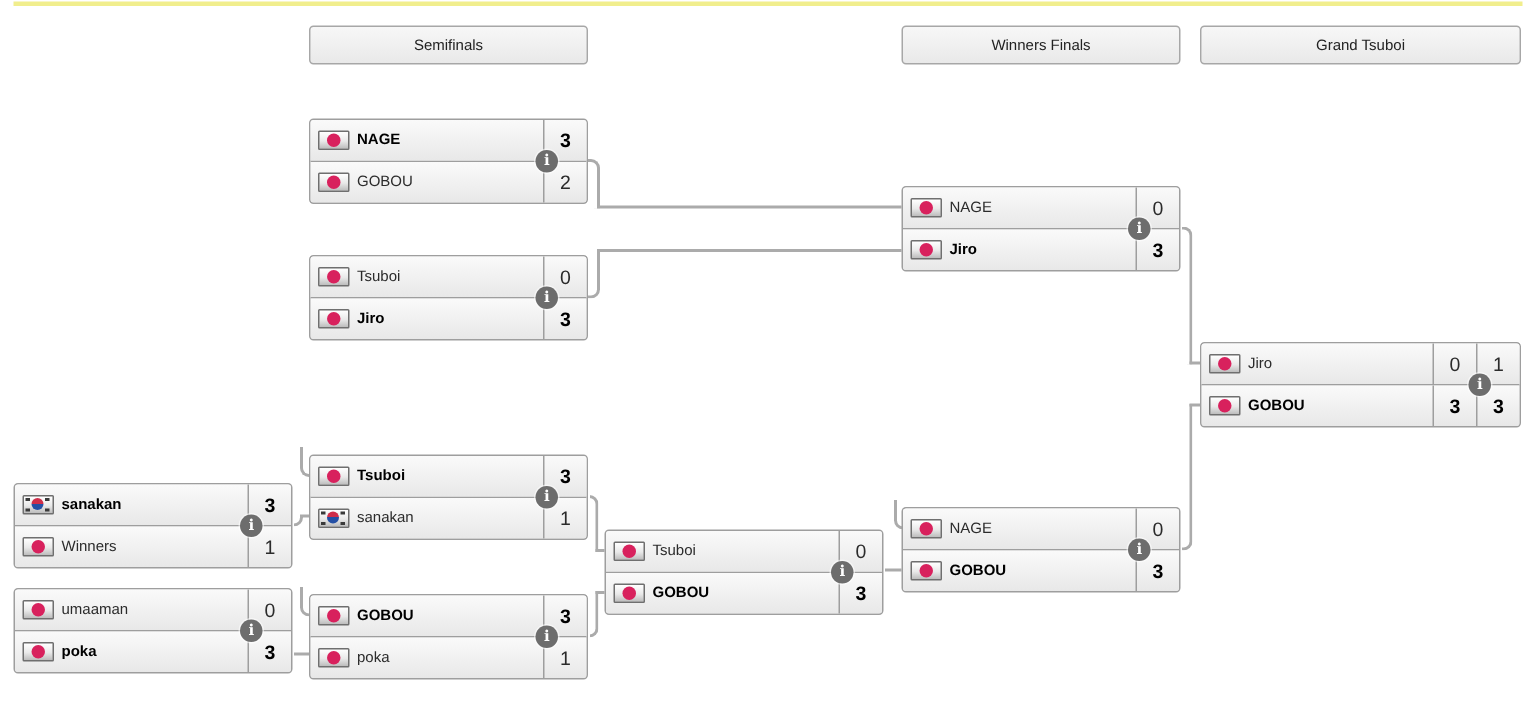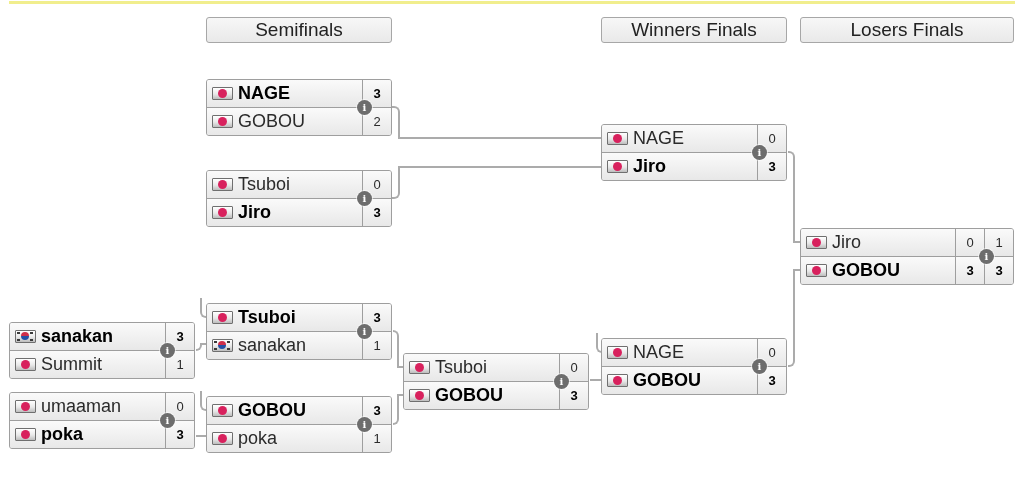--- a/index.html
+++ b/index.html
@@ -7,36 +7,36 @@
     position:relative;width:1024px;height:480px;overflow:hidden;background:#fff;
     font-family:"Liberation Sans", sans-serif;
   }
   .topbar{position:absolute;left:9px;top:1px;width:1006px;height:3px;}
   
   .header{
     position:absolute;height:26px;box-sizing:border-box;
     border:1px solid #a7a7a7;border-radius:3px;
     background:linear-gradient(180deg,#f7f7f7,#e9e9e9);
     display:flex;align-items:center;justify-content:center;
-    font-size:19px;color:#222;
+    font-size:10px;color:#222;
   }
   
   .match{
     position:absolute;height:57px;width:186px;box-sizing:border-box;
     border:1px solid #9e9e9e;border-radius:3px;background:#f0f0f0;
     overflow:visible;
   }
   .match.wide{width:214px;}
   .mrow{
     display:flex;align-items:center;height:27px;box-sizing:border-box;
     padding-left:5px;background:linear-gradient(180deg,#fafafa,#e8e8e8);
     border-radius:2px 2px 0 0;
   }
   .mrow.second{height:28px;border-top:1px solid #9e9e9e;border-radius:0 0 2px 2px;}
-  .pname{font-size:18px;color:#2b2b2b;margin-left:5px;white-space:nowrap;}
+  .pname{font-size:10px;color:#2b2b2b;margin-left:5px;white-space:nowrap;}
   .score{
     margin-left:auto;width:28px;flex:0 0 28px;align-self:stretch;
     border-left:1px solid #9e9e9e;display:flex;align-items:center;justify-content:center;
     font-size:13px;color:#2b2b2b;
   }
   .score.extra{margin-left:0;}
   .mrow.winner .pname,.mrow.winner .score{font-weight:bold;color:#000;}
   
   .flag{
     position:relative;display:inline-block;width:21px;height:13px;box-sizing:border-box;
@@ -78,21 +78,21 @@
 
   <div class="topbar" style="background: rgb(241, 238, 141);"></div>
 
   <div class="header" style="left:206px;top:17px;width:186px">
       <span>Semifinals</span>
     </div>
   <div class="header" style="left:601px;top:17px;width:186px">
       <span>Winners Finals</span>
     </div>
   <div class="header" style="left:800px;top:17px;width:214px">
-      <span>Losers Finals</span>
+      <span>Grand Tsuboi</span>
     </div>
 
   <div class="elbow e-tr" style="left:392px;top:106px;width:8px;height:33px"></div>
   <div class="seg" style="left:398px;top:137px;width:203px;height:2px"></div>
   <div class="elbow e-br" style="left:392px;top:166px;width:8px;height:33px"></div>
   <div class="seg" style="left:398px;top:166px;width:203px;height:2px"></div>
   <div class="elbow e-tr" style="left:788px;top:151px;width:7px;height:92px"></div>
   <div class="seg" style="left:793px;top:241px;width:7px;height:2px"></div>
   <div class="elbow e-br" style="left:788px;top:269px;width:7px;height:98px"></div>
   <div class="seg" style="left:793px;top:269px;width:7px;height:2px"></div>
@@ -175,21 +175,21 @@
   </div>
 
   <div class="match" style="left:9px;top:322px">
     <div class="mrow winner">
       <span class="flag" data-flag="kr"></span>
       <span class="pname">sanakan</span>
       <span class="score">3</span>
     </div>
     <div class="mrow second">
       <span class="flag" data-flag="jp"></span>
-      <span class="pname">Summit</span>
+      <span class="pname">Winners</span>
       <span class="score">1</span>
     </div>
     <div class="info">
         <span>i</span>
       </div>
   </div>
 
   <div class="match" style="left:9px;top:392px">
     <div class="mrow">
       <span class="flag" data-flag="jp"></span>

